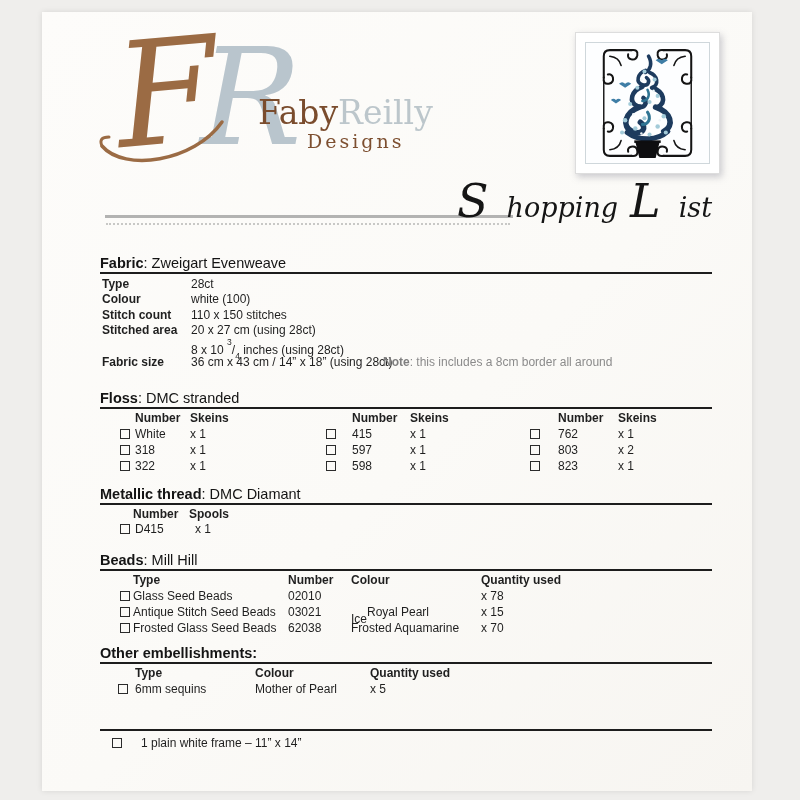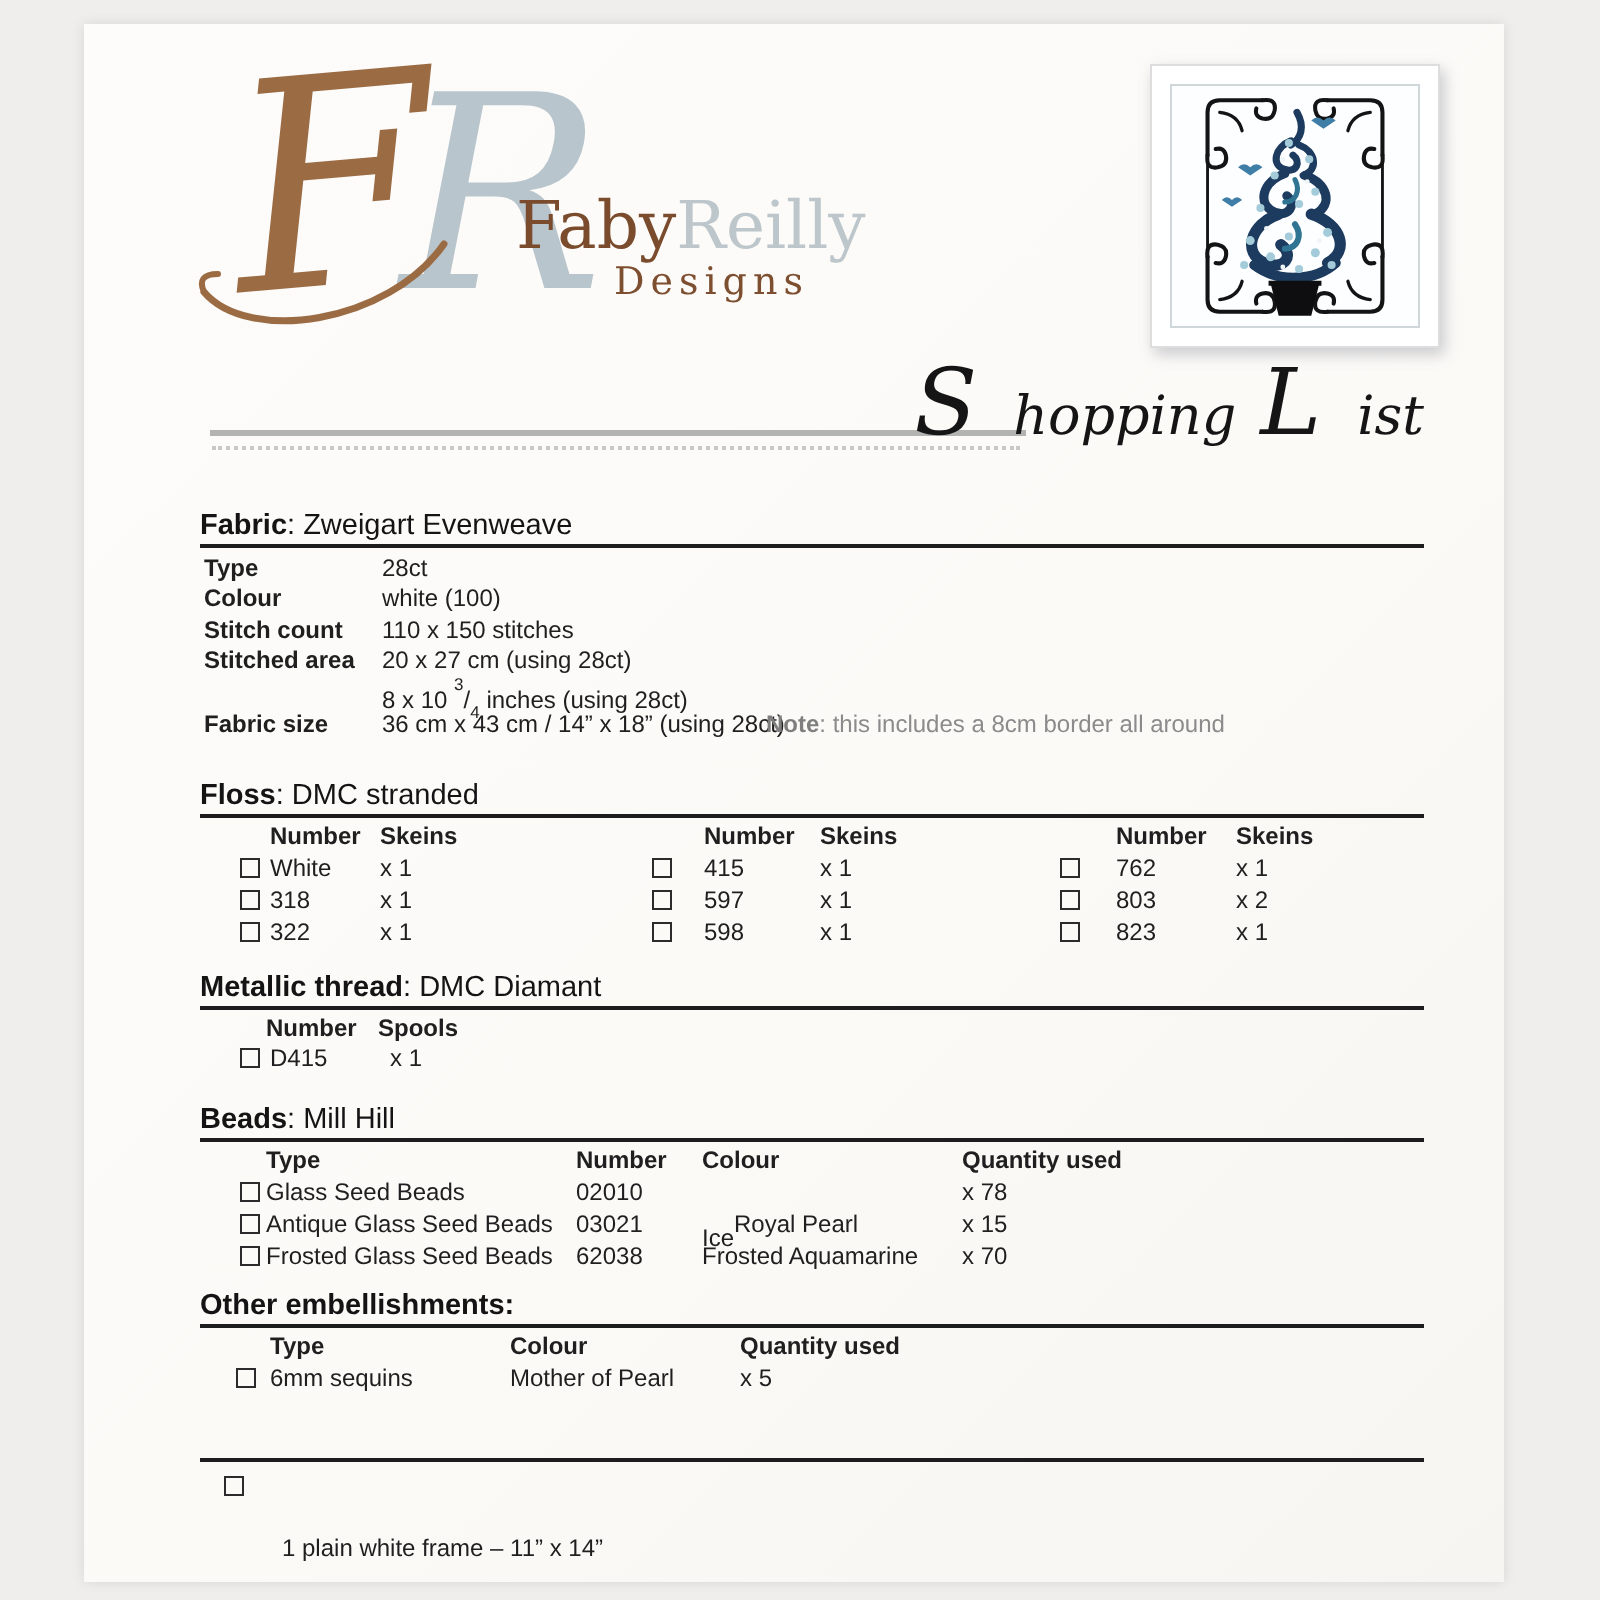--- a/index.html
+++ b/index.html
@@ -226,21 +226,21 @@
   <div class="cell hd" style="left:309px;top:561px">Colour</div>
   <div class="cell hd" style="left:439px;top:561px">Quantity used</div>
 
   <span class="cb" style="left:78px;top:579px"></span>
   <div class="cell" style="left:91px;top:577px">Glass Seed Beads</div>
   <div class="cell" style="left:246px;top:577px">02010</div>
   <div class="cell" style="left:309px;top:600px">Ice</div>
   <div class="cell" style="left:439px;top:577px">x 78</div>
 
   <span class="cb" style="left:78px;top:595px"></span>
-  <div class="cell" style="left:91px;top:593px">Antique Glass Seed Beads</div>
+  <div class="cell" style="left:91px;top:593px">Antique Stitch Seed Beads</div>
   <div class="cell" style="left:246px;top:593px">03021</div>
   <div class="cell" style="left:325px;top:593px">Royal Pearl</div>
   <div class="cell" style="left:439px;top:593px">x 15</div>
 
   <span class="cb" style="left:78px;top:611px"></span>
   <div class="cell" style="left:91px;top:609px">Frosted Glass Seed Beads</div>
   <div class="cell" style="left:246px;top:609px">62038</div>
   <div class="cell" style="left:309px;top:609px">Frosted Aquamarine</div>
   <div class="cell" style="left:439px;top:609px">x 70</div>
 
@@ -252,15 +252,15 @@
   <div class="cell hd" style="left:328px;top:654px">Quantity used</div>
 
   <span class="cb" style="left:76px;top:672px"></span>
   <div class="cell" style="left:93px;top:670px">6mm sequins</div>
   <div class="cell" style="left:213px;top:670px">Mother of Pearl</div>
   <div class="cell" style="left:328px;top:670px">x 5</div>
 
   <div class="sec-rule" style="top:717px"></div>
 
   <span class="cb" style="left:70px;top:726px"></span>
-  <div class="cell" style="left:99px;top:755px">1 plain white frame – 11” x 14”</div>
+  <div class="cell" style="left:99px;top:724px">1 plain white frame – 11” x 14”</div>
 
 </div>
 
 </body></html>

